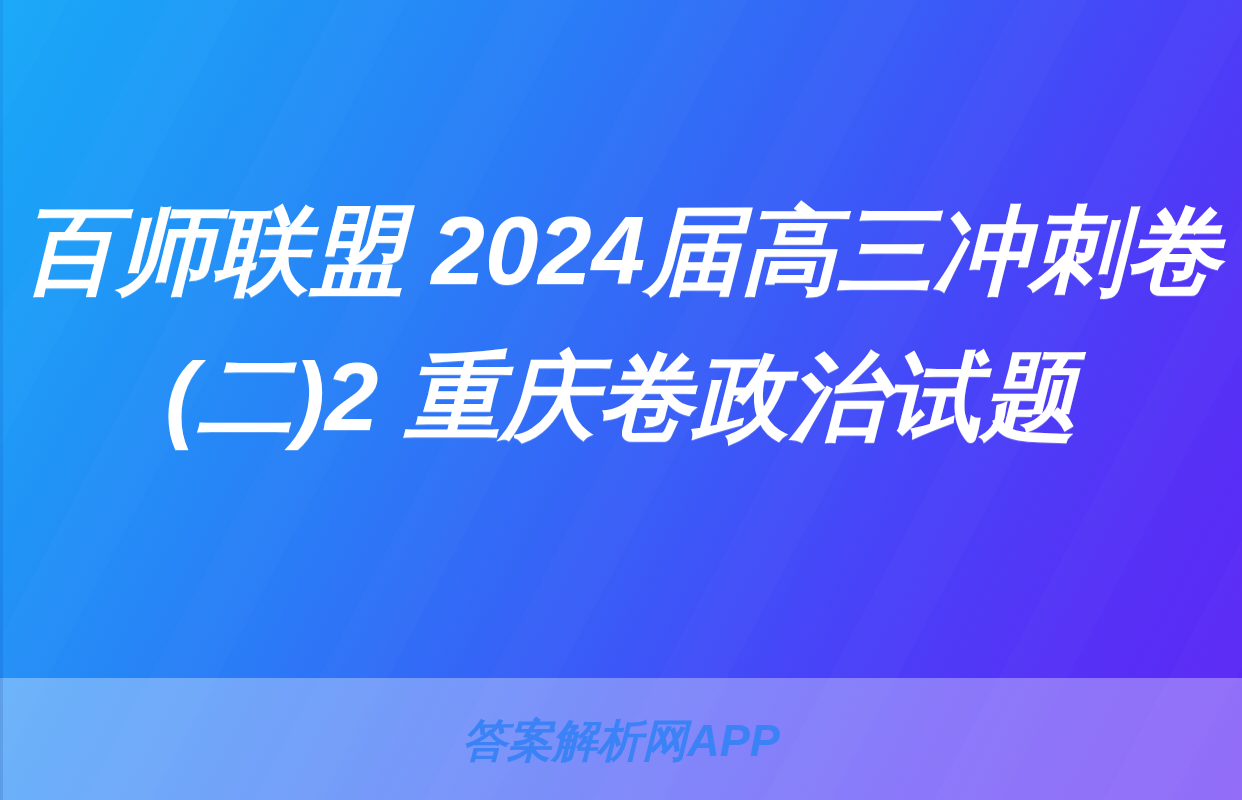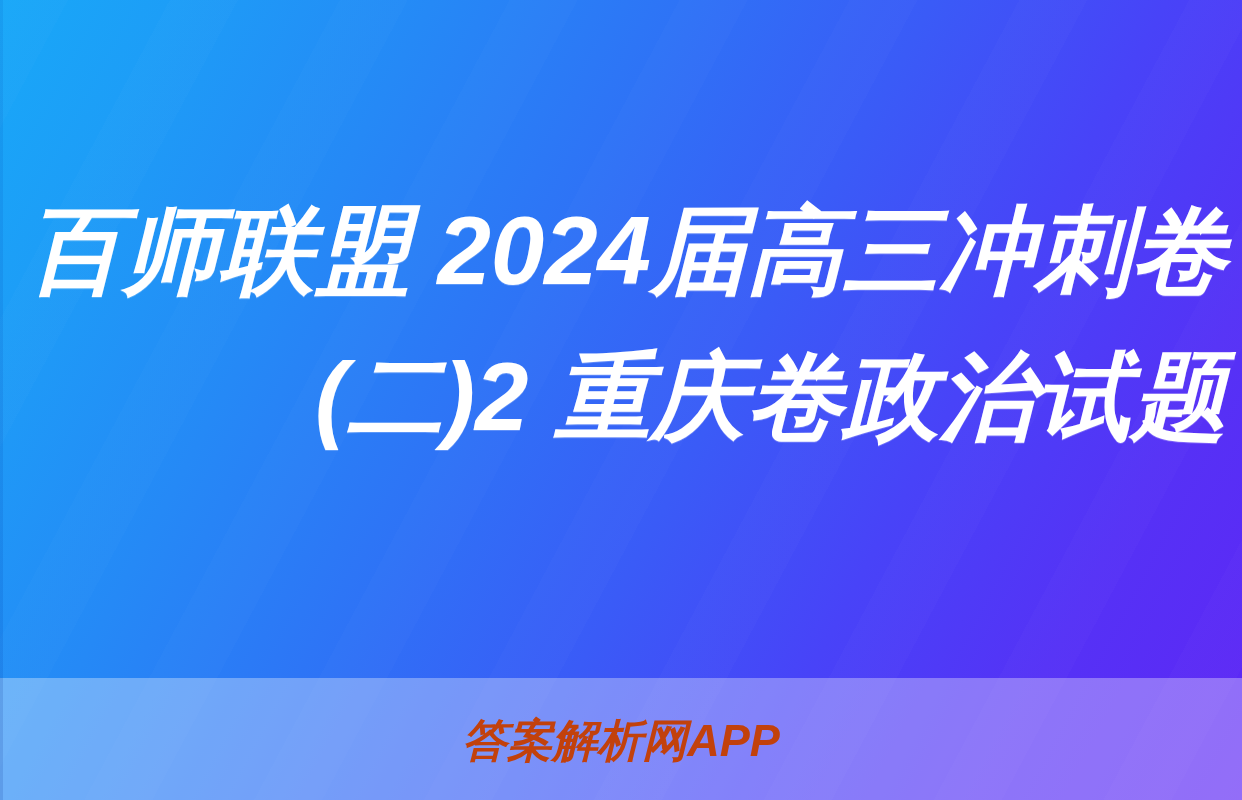--- a/index.html
+++ b/index.html
@@ -59,21 +59,21 @@
   }
 
   
   .title-block {
     position: absolute;
     left: 0;
     right: 0;
     top: 178px;
     padding: 0 15px;
     box-sizing: border-box;
-    text-align: right;
+    text-align: center;
     z-index: 3;
   }
 
   .title-text {
     margin: 0;
     color: #ffffff;
     font-family: "Liberation Sans", "DejaVu Sans", sans-serif;
     font-size: 96px;
     font-weight: 700;
     font-style: italic;
@@ -105,21 +105,21 @@
     right: 0;
     top: 700px;
     height: 80px;
     display: flex;
     align-items: center;
     justify-content: center;
     z-index: 4;
   }
 
   .watermark-text {
-    color: #c2410c;
+    color: #3b82f6;
     font-family: "Liberation Sans", "DejaVu Sans", sans-serif;
     font-size: 45px;
     font-weight: 700;
     font-style: italic;
     letter-spacing: 0px;
     line-height: 1;
     white-space: nowrap;
   }
 </style>
 </head>

